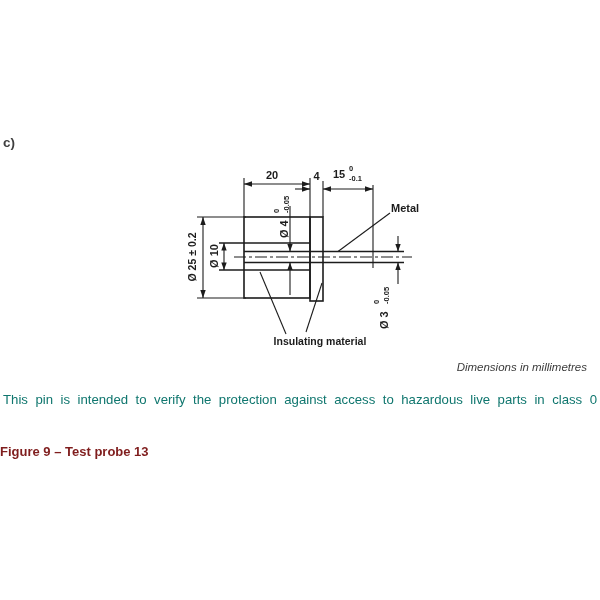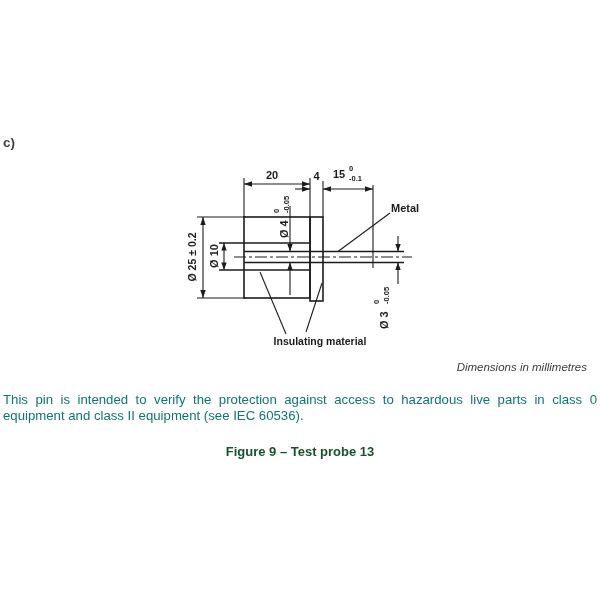--- a/index.html
+++ b/index.html
@@ -14,22 +14,22 @@
   .dims-note{
     position:absolute;right:13px;top:361px;font-size:11.5px;font-style:italic;color:#3b3b3b;
   }
   .para{
     position:absolute;left:3px;right:3px;top:392px;color:#0f766e;
     font-size:13.2px;line-height:15.6px;
   }
   .para .l1{text-align:justify;text-align-last:justify;}
   .para .l2{text-align:left;}
   .caption{
-    position:absolute;left:0;right:0;top:444px;text-align:center;
-    font-size:13px;font-weight:700;color:#14532d;
+    position:absolute;left:0;right:0;top:444px;
+    font-size:13px;font-weight:700;color:#7f1d1d;
   }
   svg{position:absolute;left:0;top:0;}
   svg text{font-family:"Liberation Sans", sans-serif;}
   .dimtxt{font-size:11px;font-weight:700;}
   .dimtxt-sm{font-size:10.5px;font-weight:700;}
   .toltxt{font-size:7.5px;font-weight:700;}
   .lbltxt{font-size:11px;font-weight:600;}
   .lbltxt-sm{font-size:10.5px;font-weight:600;}
 </style>
 </head>
@@ -118,18 +118,17 @@
 
       <text class="lbltxt" x="391" y="212">Metal</text>
       <text class="lbltxt-sm" x="320" y="345" text-anchor="middle">Insulating material</text>
     </g>
   </svg>
 
   <div class="dims-note">Dimensions in millimetres</div>
 
   <div class="para">
     <div class="l1">This pin is intended to verify the protection against access to hazardous live parts in class 0</div>
-    <div class="l2">equipment and class II equipment (see IEC 60536).</div>
   </div>
 
   <div class="caption">Figure 9 – Test probe 13</div>
 
 </div>
 
 </body></html>

